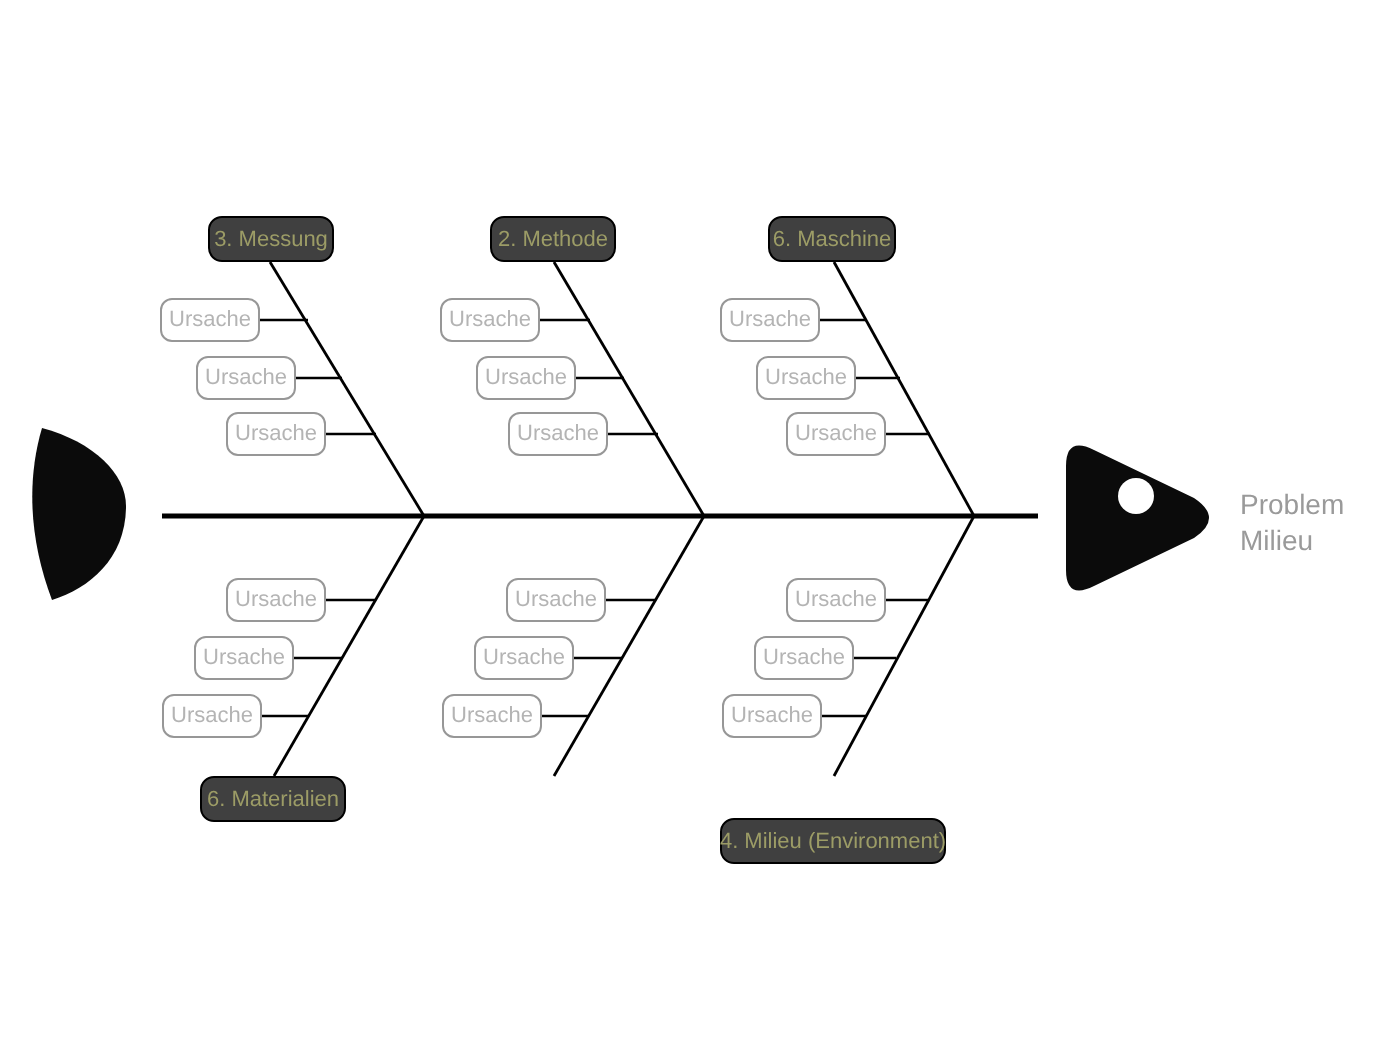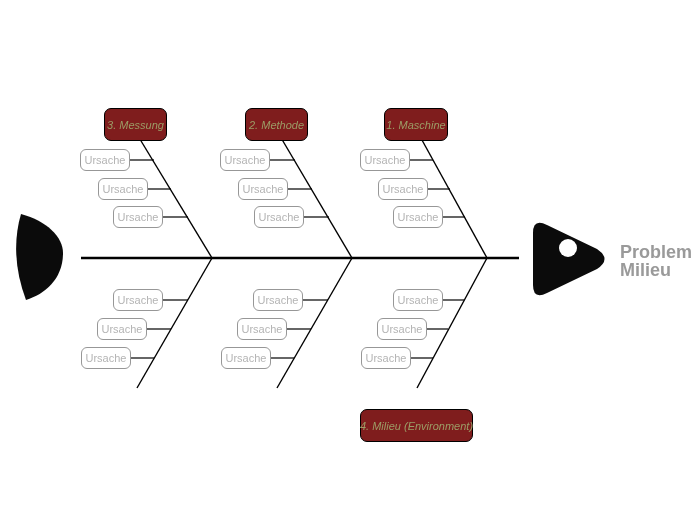--- a/index.html
+++ b/index.html
@@ -9,28 +9,28 @@
   }
   .layer { position:absolute; left:0; top:0; }
   .cause {
     position:absolute; width:50px; height:22px; box-sizing:border-box;
     border:1.5px solid #979797; border-radius:6px; background:#ffffff;
     color:#b4b4b4; font-size:11px; display:flex; align-items:center; justify-content:center;
     white-space:nowrap;
     text-align:center;
   }
   .cat {
-    position:absolute; height:33px; box-sizing:border-box;
-    border:1.7px solid #000000; border-radius:7px; background:#7f1d1d;
+    position:absolute; height:23px; box-sizing:border-box;
+    border:1.7px solid #000000; border-radius:7px; background:#404040;
     color:#9c9c66; font-size:11px; display:flex; align-items:center; justify-content:center;
-    white-space:nowrap; padding:0 4px;font-style:italic;
+    white-space:nowrap; padding:0 4px;
   }
   .problem-label {
     position:absolute; left:620px; top:243px; color:#9a9a9a;
-    font-size:18px; font-weight:bold; line-height:18px; white-space:nowrap;
+    font-size:14px; font-weight:normal; line-height:18px; white-space:nowrap;
   }
 </style>
 </head>
 <body>
 
 <div class="canvas">
 
   <svg class="layer" width="697" height="520" viewBox="0 0 697 520">
 
     <path d="M 21,214 C 47,221 63,237 63,253 C 63,279 45,294 26,300 C 15,271 13,241 21,214 Z" fill="#0b0b0b"></path>
@@ -68,22 +68,23 @@
     <line x1="287" y1="329" x2="311" y2="329" stroke="#000" stroke-width="1.2"></line>
     <line x1="271" y1="358" x2="294" y2="358" stroke="#000" stroke-width="1.2"></line>
 
     <line x1="443" y1="300" x2="464" y2="300" stroke="#000" stroke-width="1.2"></line>
     <line x1="427" y1="329" x2="448" y2="329" stroke="#000" stroke-width="1.2"></line>
     <line x1="411" y1="358" x2="433" y2="358" stroke="#000" stroke-width="1.2"></line>
   </svg>
 
   <div class="cat" style="left:104px; top:108px; width:63px;">3. Messung</div>
   <div class="cat" style="left:245px; top:108px; width:63px;">2. Methode</div>
-  <div class="cat" style="left:384px; top:108px; width:64px;">1. Maschine</div>
+  <div class="cat" style="left:384px; top:108px; width:64px;">6. Maschine</div>
 
+  <div class="cat" style="left:100px; top:388px; width:73px;">6. Materialien</div>
   <div class="cat" style="left:360px; top:388px; width:113px;margin-top:21px;">4. Milieu (Environment)</div>
 
   <div class="cause" style="left:80px;  top:149px;">Ursache</div>
   <div class="cause" style="left:98px;  top:178px;">Ursache</div>
   <div class="cause" style="left:113px; top:206px;">Ursache</div>
 
   <div class="cause" style="left:220px; top:149px;">Ursache</div>
   <div class="cause" style="left:238px; top:178px;">Ursache</div>
   <div class="cause" style="left:254px; top:206px;">Ursache</div>
 

